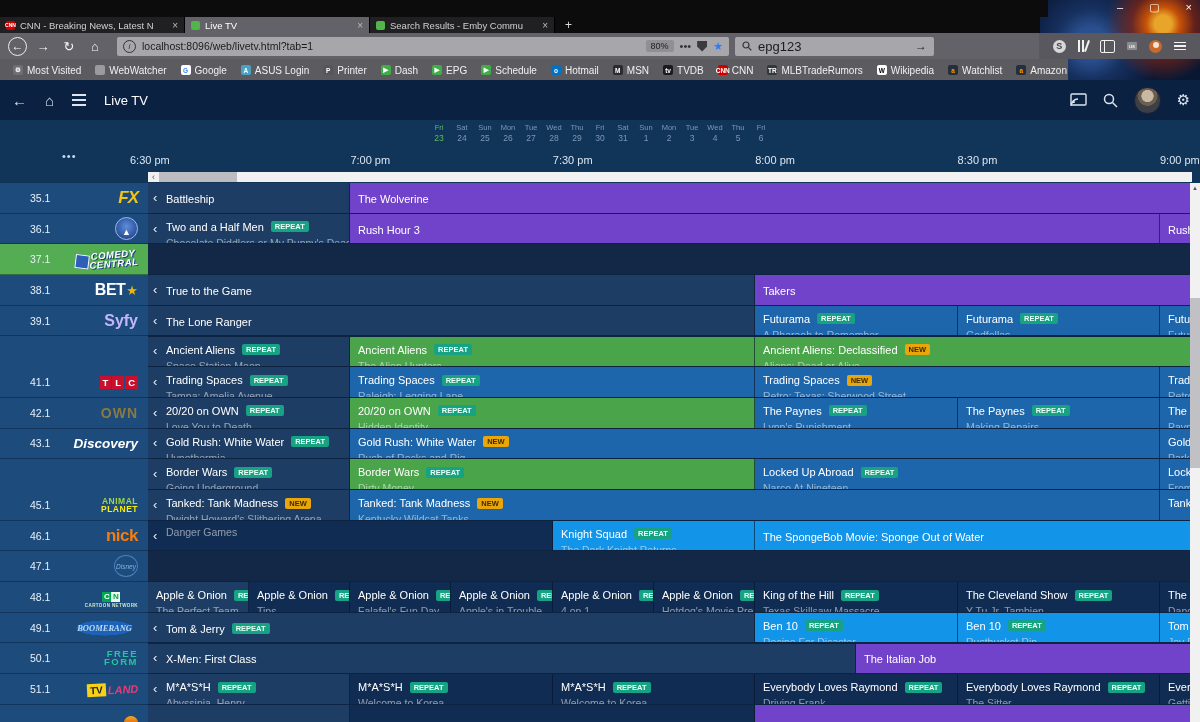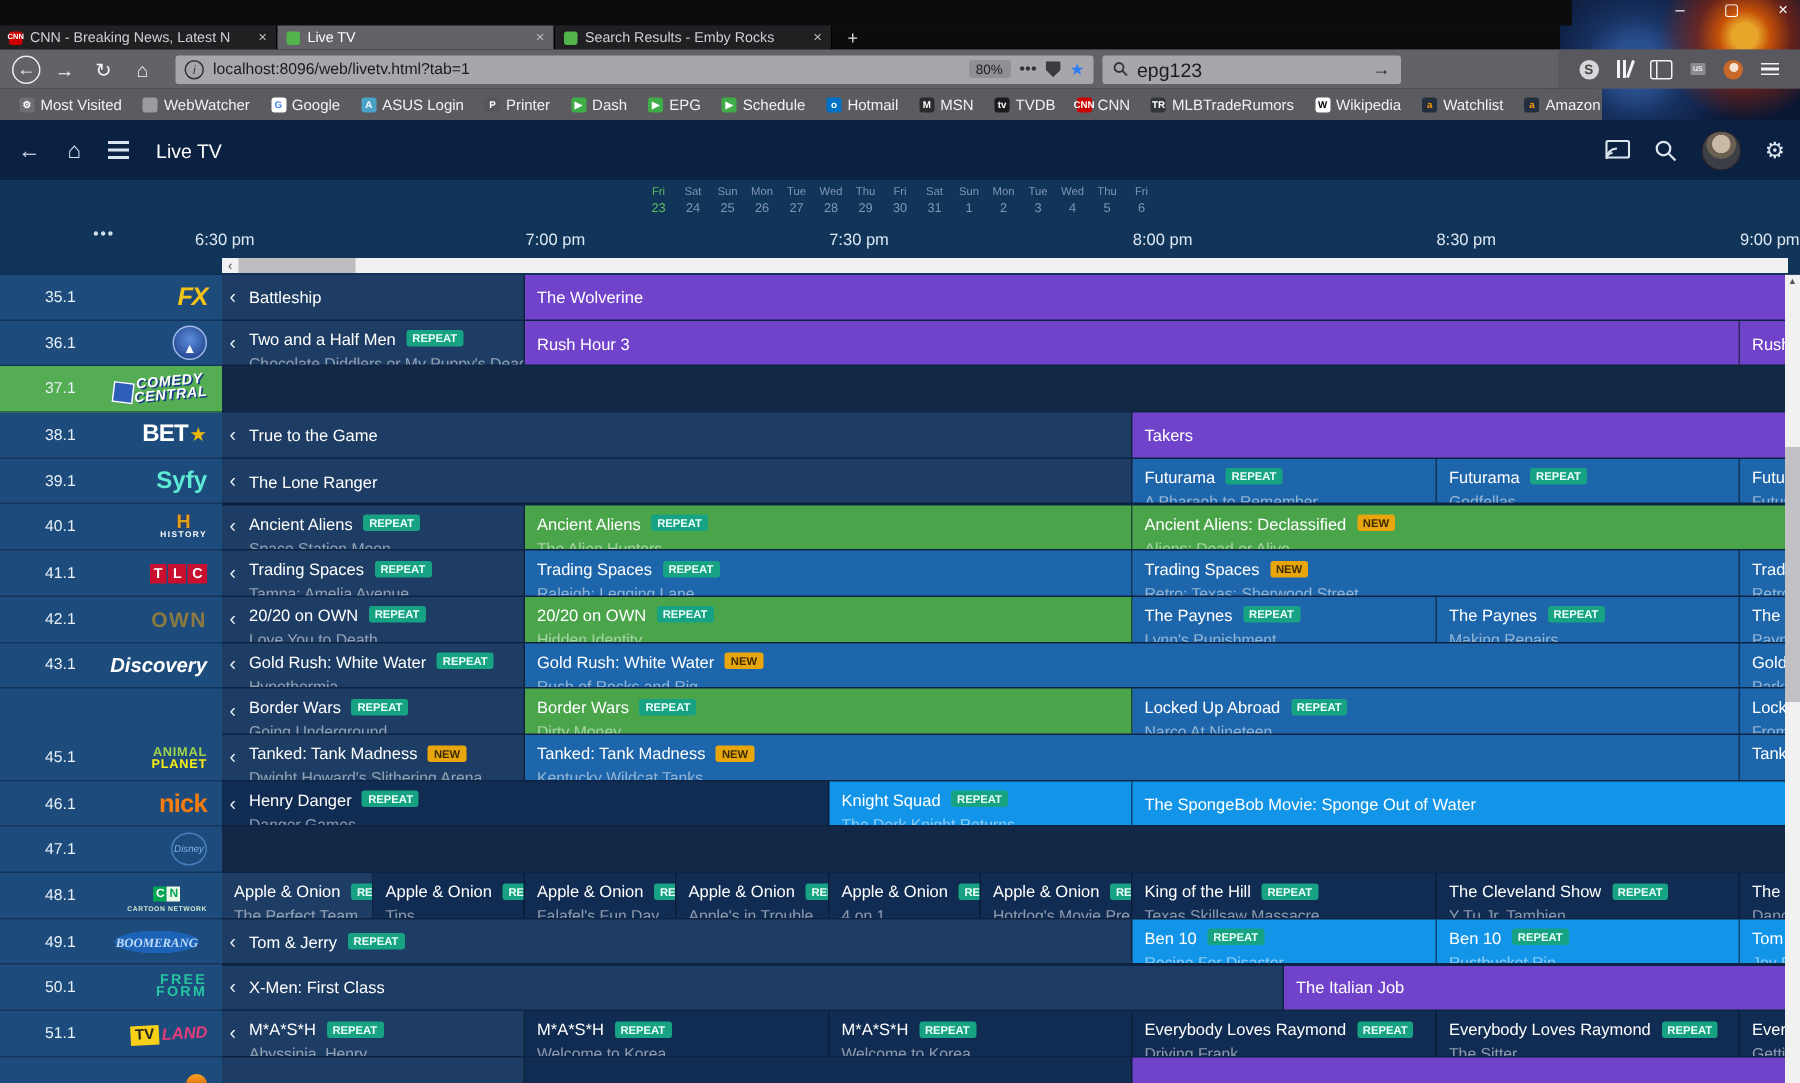--- a/index.html
+++ b/index.html
@@ -130,21 +130,21 @@
   .logo-paramount{width:21px;height:21px;border-radius:50%;background:radial-gradient(circle at 50% 40%,#5d8ede,#17357c);
     border:1px solid #9fb9e8;display:flex;align-items:flex-end;justify-content:center;}
   .logo-paramount .l0{color:#fff;font-size:9px;line-height:13px;}
   .logo-comedy{transform:rotate(-5deg);text-align:center;position:relative;}
   .logo-comedy::before{content:"";position:absolute;left:-14px;top:2px;width:12px;height:12px;background:#2e5fb8;
     border:1px solid #fff;transform:rotate(12deg);}
   .logo-comedy span{display:block;color:#fff;font-weight:900;font-style:italic;font-size:9.5px;line-height:9px;
     text-shadow:1px 1px 0 #1a3a8c;letter-spacing:.5px;}
   .logo-bet .l0{color:#fff;font-weight:900;font-size:16px;letter-spacing:-.5px;}
   .logo-bet .l1{color:#e8b80c;font-size:13px;margin-left:1px;}
-  .logo-syfy{color:#5eead4;font-weight:bold;font-size:16px;letter-spacing:0;margin-left:44px;}
+  .logo-syfy{color:#c4b5fd;font-weight:bold;font-size:16px;letter-spacing:0;margin-left:44px;}
   .logo-history{text-align:center;}
   .logo-history .l0{display:block;color:#d9a41c;font-weight:900;font-size:13px;line-height:12px;text-shadow:0 0 1px #7a1010;}
   .logo-history .l1{display:block;color:#fff;font-weight:bold;font-size:5.5px;letter-spacing:1px;}
   .logo-tlc{display:flex;gap:1px;}
   .logo-tlc span{background:#c8102e;color:#fff;font-weight:bold;font-size:9.5px;padding:1px 3px;}
   .logo-own{color:#8a7a42;font-weight:900;font-size:14px;letter-spacing:1px;}
   .logo-discovery{color:#fff;font-size:13.5px;font-weight:600;font-style:italic;}
   .logo-natgeo{display:flex;align-items:center;gap:3px;}
   .logo-natgeo::before{content:"";width:9px;height:13px;border:2.5px solid #fc0;}
   .logo-natgeo span{display:block;color:#fff;font-weight:bold;font-size:5.5px;line-height:5.5px;text-align:left;}
@@ -195,21 +195,21 @@
         <span class="tab-label">CNN - Breaking News, Latest N</span>
         <span class="tab-close">×</span>
       </div>
       <div class="tab active">
         <span class="tab-fav" style="background: rgb(82, 181, 75); color: rgb(255, 255, 255);"></span>
         <span class="tab-label">Live TV</span>
         <span class="tab-close">×</span>
       </div>
       <div class="tab">
         <span class="tab-fav" style="background: rgb(82, 181, 75); color: rgb(255, 255, 255);"></span>
-        <span class="tab-label">Search Results - Emby Rocks</span>
+        <span class="tab-label">Search Results - Emby Commu</span>
         <span class="tab-close">×</span>
       </div>
     <span class="newtab-btn">+</span>
   </div>
 
   <div class="navbar">
     <span class="nav-icon back">←</span>
     <span class="nav-icon">→</span>
     <span class="nav-icon">↻</span>
     <span class="nav-icon">⌂</span>
@@ -459,29 +459,20 @@
           <span class="chan-logo">
             <div class="logo-bet"><span class="l0">BET</span><span class="l1">★</span></div>
           </span>
         </div>
         <div class="chan-cell" style="top: 122.8px; height: 30.7px;">
           <span class="chan-num">39.1</span>
           <span class="chan-logo">
             <div class="logo-syfy">Syfy</div>
           </span>
         </div>
-        <div class="chan-cell" style="top: 153.5px; height: 30.7px;">
-          <span class="chan-num">40.1</span>
-          <span class="chan-logo">
-            <div class="logo-history">
-              <span class="l0">H</span>
-              <span class="l1">HISTORY</span>
-            </div>
-          </span>
-        </div>
         <div class="chan-cell" style="top: 184.2px; height: 30.7px;">
           <span class="chan-num">41.1</span>
           <span class="chan-logo">
             <div class="logo-tlc">
               <span class="l0">T</span>
               <span class="l1">L</span>
               <span class="l2">C</span>
             </div>
           </span>
         </div>
@@ -710,21 +701,20 @@
             <div class="cell-title-row"><span class="cell-title">Tanked: Tank Madness</span><span class="badge NEW">NEW</span></div>
             <div class="cell-sub">Kentucky Wildcat Tanks</div>
           </div>
           <div class="cell c-medblue" style="left: 1012px; width: 52px; height: 29.7px;">
             <div class="cell-title-row"><span class="cell-title">Tanke</span></div>
           </div>
         </div>
         <div class="g-row" style="top: 337.7px; height: 29.7px;">
           <div class="cell c-navy has-arrow" style="left: 0px; width: 405px; height: 29.7px;">
             <span class="chev">‹</span>
-            <div class="cell-title-row"><span class="cell-title">Henry Danger</span><span class="badge REPEAT">REPEAT</span></div>
             <div class="cell-sub">Danger Games</div>
           </div>
           <div class="cell c-kids" style="left: 405px; width: 202px; height: 29.7px;">
             <div class="cell-title-row"><span class="cell-title">Knight Squad</span><span class="badge REPEAT">REPEAT</span></div>
             <div class="cell-sub">The Dork Knight Returns</div>
           </div>
           <div class="cell c-kids center" style="left: 607px; width: 457px; height: 29.7px;">
             <div class="cell-title-row"><span class="cell-title">The SpongeBob Movie: Sponge Out of Water</span></div>
           </div>
         </div>

